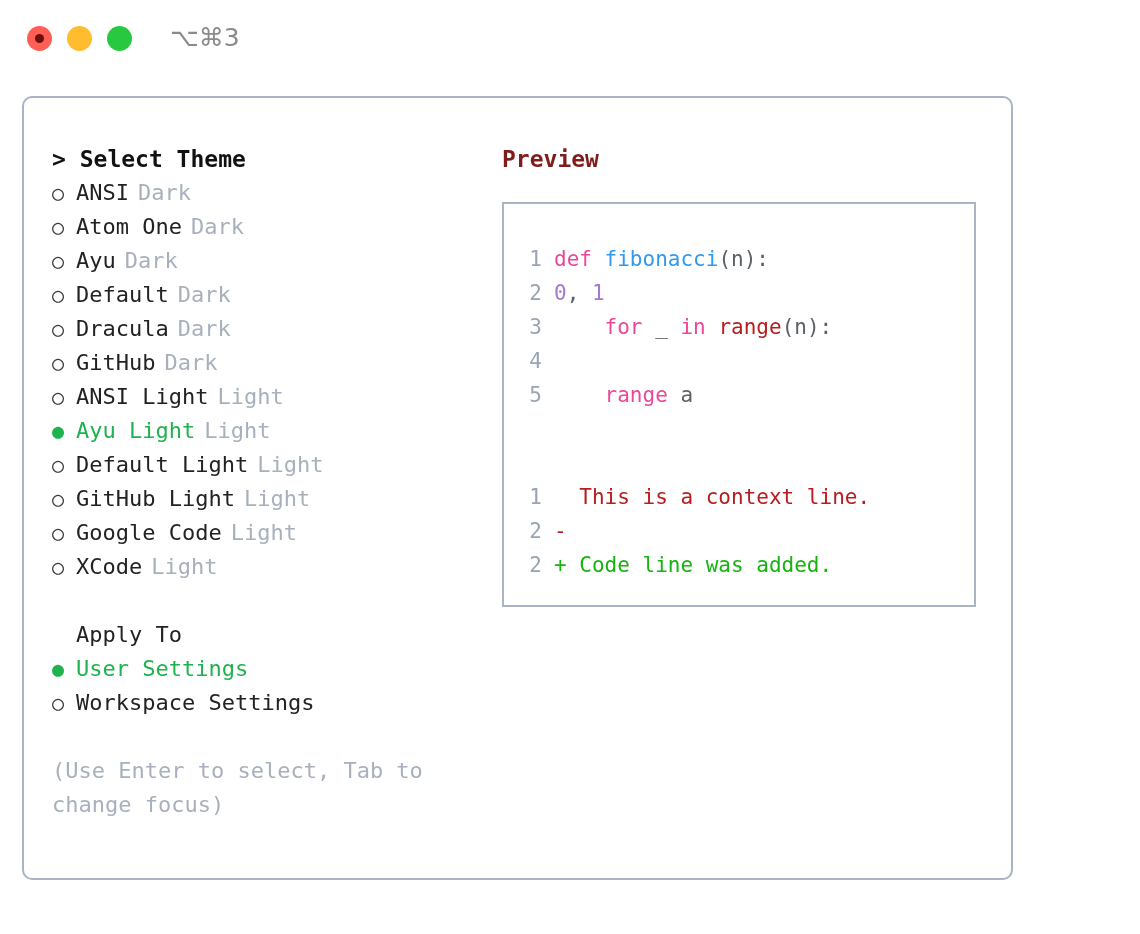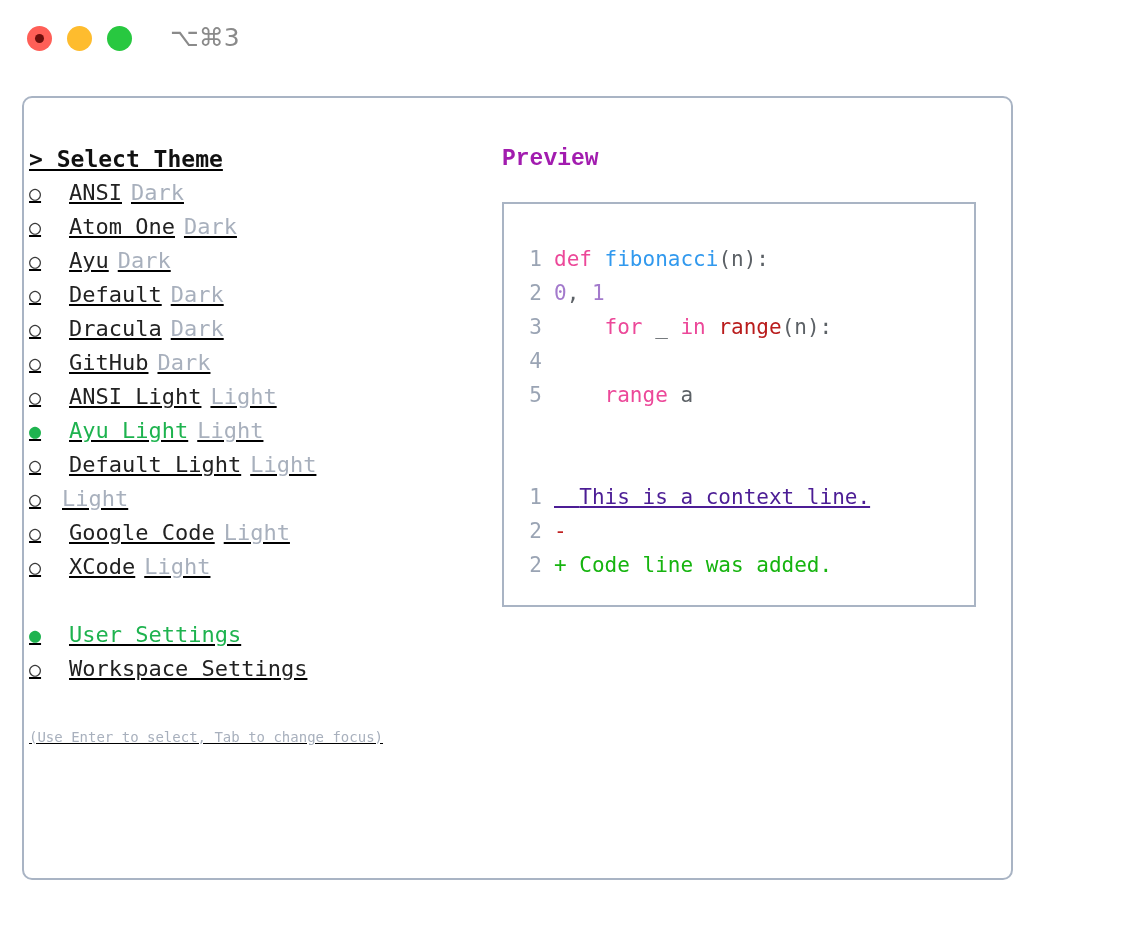--- a/index.html
+++ b/index.html
@@ -77,24 +77,23 @@
     height: 784px;
     border: 2px solid #a9b4c4;
     border-radius: 10px;
     box-sizing: border-box;
     background: #ffffff;
   }
 
   
   .left-col {
     position: absolute;
-    left: 5px;
+    left: 28px;
     top: 44px;
     width: 440px;
-    text-decoration: underline;
   }
   .list-header {
     font-size: 23px;
     font-weight: bold;
     color: #111111;
     line-height: 34px;
     white-space: pre;
   }
   .opt-row {
     display: flex;
@@ -104,58 +103,57 @@
     white-space: pre;
   }
   .bullet {
     display: inline-block;
     width: 24px;
     flex: 0 0 24px;
     font-size: 20px;
     color: #3a3a3a;
   }
   .bullet.sel { color: #1eb34f; }
-  .opt-label { color: #222222; margin-left: 16px; }
+  .opt-label { color: #222222; }
   .opt-row.selected .opt-label { color: #1eb34f; }
   .opt-tag {
     color: #a8b0bd;
     margin-left: 9px;
   }
 
   .section-gap { height: 34px; }
   .apply-header {
     font-size: 22px;
     color: #222222;
     line-height: 34px;
     padding-left: 24px;
     white-space: pre;
   }
 
   .hint {
     margin-top: 34px;
-    font-size: 14px;
+    font-size: 22px;
     color: #a8b0bd;
     line-height: 34px;
     width: 410px;
     white-space: normal;
   }
 
   
   .right-col {
     position: absolute;
     left: 478px;
     top: 44px;
     width: 490px;
   }
   .preview-title {
     font-size: 23px;
     font-weight: bold;
-    color: #a21caf;
-    line-height: 34px;
-    font-family: Liberation Mono, monospace;
+    color: #7f1d1d;
+    line-height: 34px;
   }
   .preview-box {
     margin-top: 26px;
     width: 474px;
     height: 405px;
     border: 2px solid #a9b4c4;
     box-sizing: border-box;
     background: #ffffff;
     padding: 38px 0 0 12px;
   }
@@ -173,21 +171,21 @@
     margin-right: 12px;
   }
   .blank-line { height: 34px; }
 
   .tok-kw   { color: #ec4899; }
   .tok-fn   { color: #3199ee; }
   .tok-call { color: #b91c1c; text-align: center; }
   .tok-num  { color: #a37acc; }
   .tok-plain{ color: #5c6166; }
 
-  .diff-ctx { color: #4c1d95; text-decoration: underline; }
+  .diff-ctx { color: #b91c1c; }
   .diff-del { color: #c02020; }
   .diff-add { color: #16b40f; }
 </style>
 </head>
 <body>
 
 <div class="window">
 
   <div class="titlebar">
     <div class="lights">
@@ -253,37 +251,39 @@
       </div>
 
       <div class="opt-row">
         <span class="bullet">○</span>
         <span class="opt-label">Default Light</span>
         <span class="opt-tag">Light</span>
       </div>
 
       <div class="opt-row">
         <span class="bullet">○</span>
+        <span class="opt-label">GitHub Light</span>
         <span class="opt-tag">Light</span>
       </div>
 
       <div class="opt-row">
         <span class="bullet">○</span>
         <span class="opt-label">Google Code</span>
         <span class="opt-tag">Light</span>
       </div>
 
       <div class="opt-row">
         <span class="bullet">○</span>
         <span class="opt-label">XCode</span>
         <span class="opt-tag">Light</span>
       </div>
 
       <div class="section-gap"></div>
 
+      <div class="apply-header">Apply To</div>
 
       <div class="opt-row selected">
         <span class="bullet sel">●</span>
         <span class="opt-label">User Settings</span>
       </div>
 
       <div class="opt-row">
         <span class="bullet">○</span>
         <span class="opt-label">Workspace Settings</span>
       </div>

